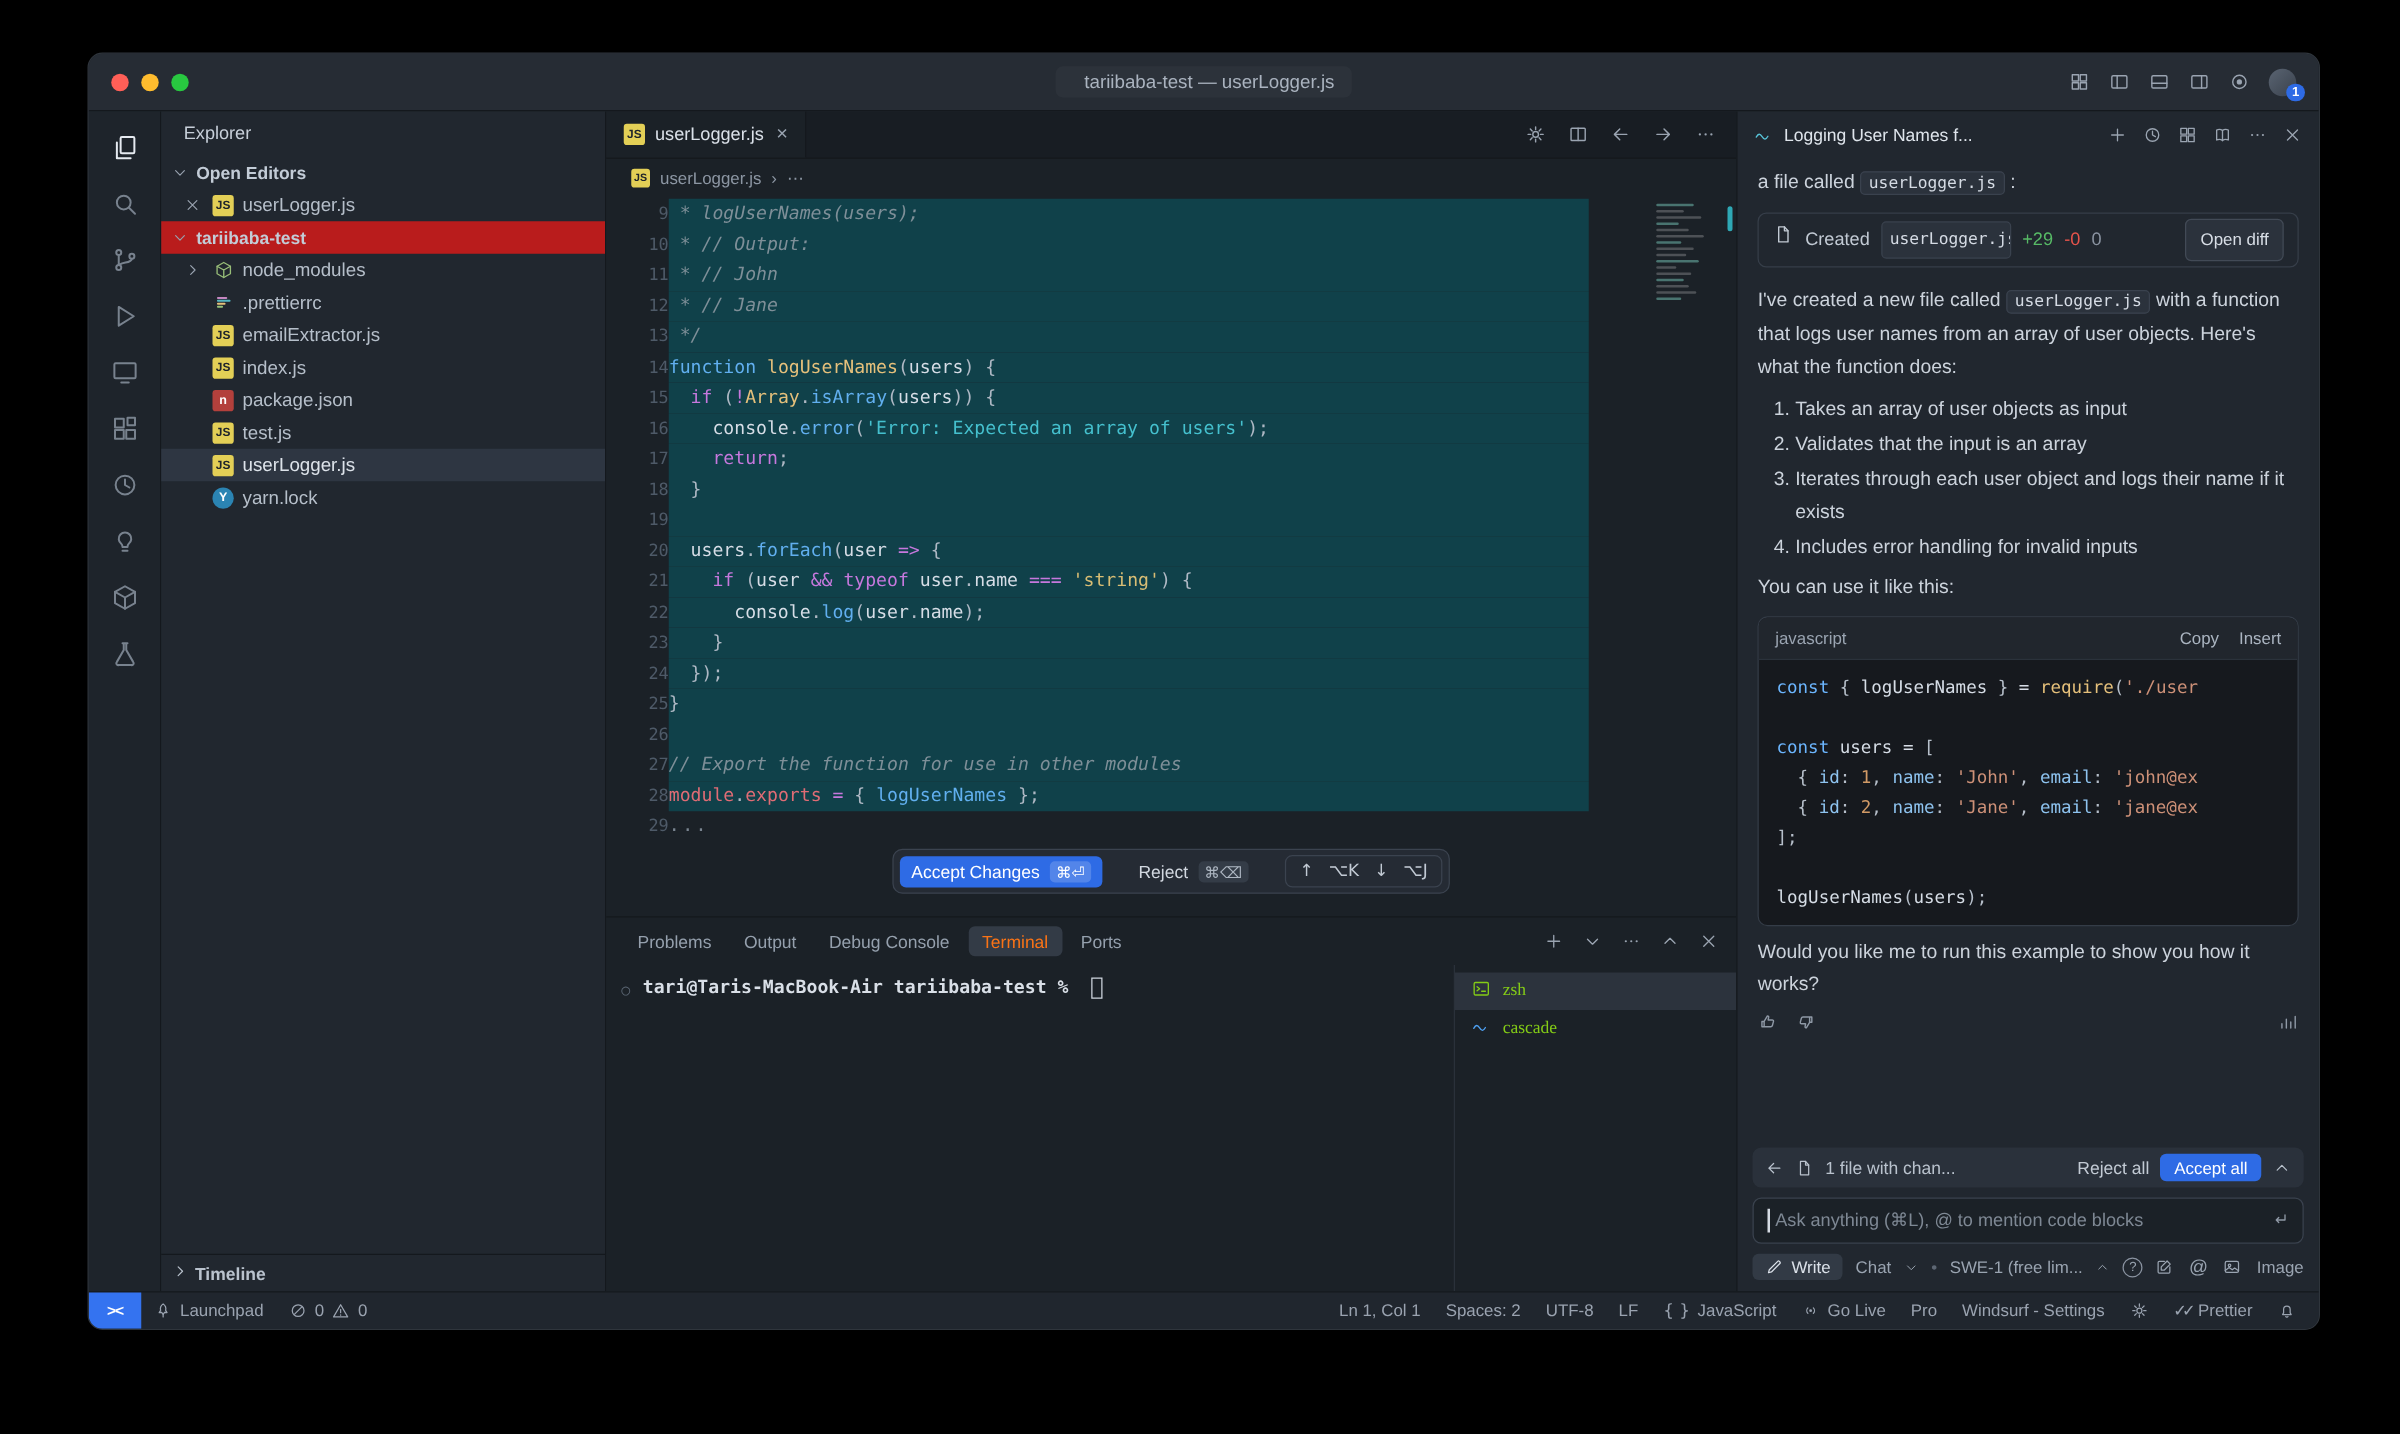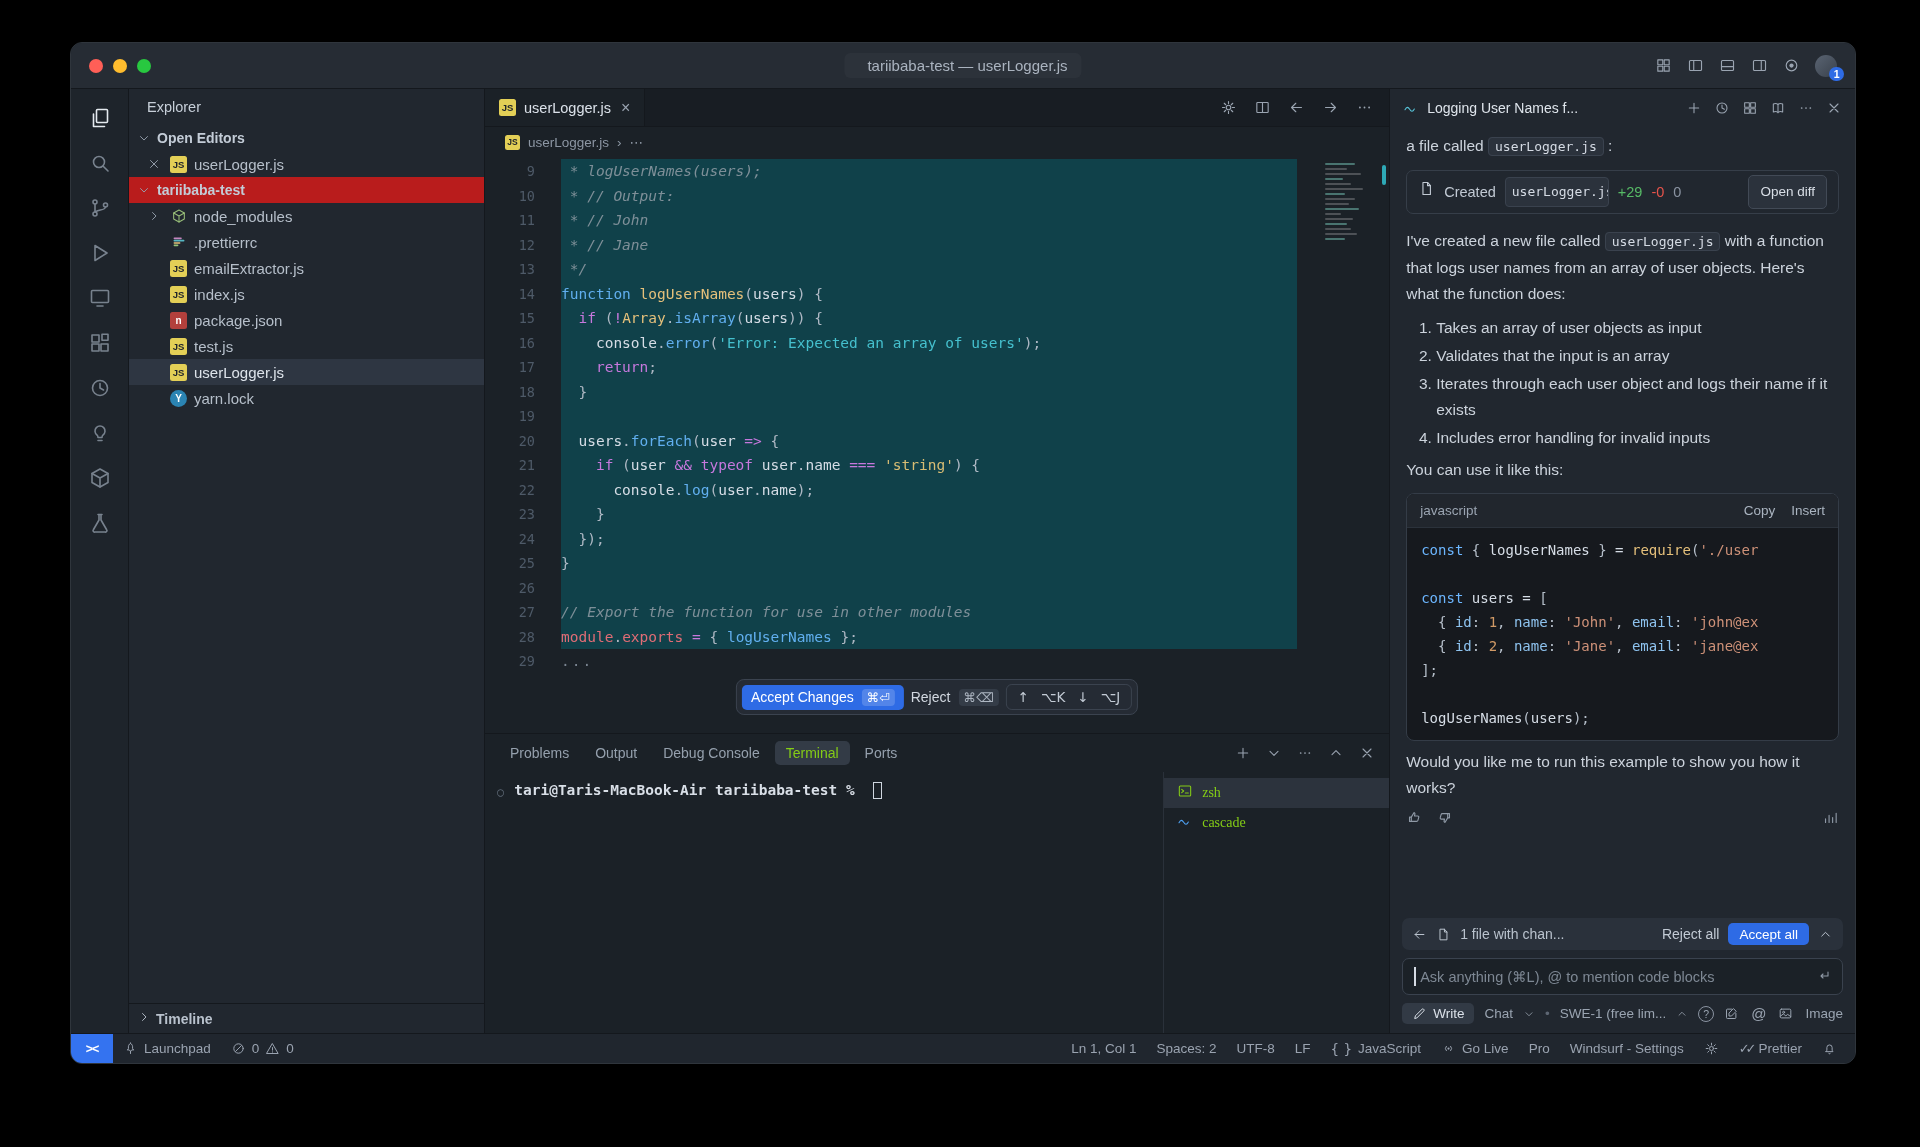--- a/index.html
+++ b/index.html
@@ -57,44 +57,44 @@
   .tab{display:flex;align-items:center;gap:8px;padding:0 14px;background:#1b2127;color:#dbe1e9;font-size:14.5px;
     border-right:1px solid #14181d;}
   .tab .close{color:#9aa4b1;font-size:16px;margin-left:2px;}
   .tab-actions{margin-left:auto;display:flex;align-items:center;gap:17px;padding:0 16px;color:#9aa4b1;}
   .tab-actions svg{width:17px;height:17px;display:block;}
   .breadcrumb{flex:0 0 30px;display:flex;align-items:center;gap:8px;padding:0 20px;color:#8c96a3;font-size:13.5px;}
   .breadcrumb .fi{width:15px;height:15px;flex-basis:15px;font-size:8.5px;}
   .editor{flex:1;position:relative;overflow:hidden;font-family:"DejaVu Sans Mono",monospace;font-size:14.5px;padding-top:2px;}
   .code-line{display:flex;height:24.5px;line-height:24.5px;white-space:pre;}
   .ln{flex:0 0 50px;width:50px;text-align:right;color:#4e5a68;font-size:13.5px;}
-  .lt{margin-left:26px;width:736px;color:#d6dde6;}
+  .lt{width:736px;color:#d6dde6;}
   .code-line.hl .lt{background:#10414a;}
   .t-c{color:#7e8f98;font-style:italic}
   .t-k{color:#61afef}.t-k2{color:#c678dd}.t-fn{color:#e5c07b}.t-mb{color:#61afef}.t-cl{color:#e5c07b}
   .t-st{color:#45c0ce}.t-st2{color:#d8bd74}.t-pu{color:#aeb8c4}.t-op{color:#c678dd}.t-pl{color:#d6dde6}
   .t-pr{color:#d6dde6}.t-rd{color:#e06c75}.t-nu{color:#d19a66}.t-dots{color:#7a8591;letter-spacing:2px}
   .minimap{position:absolute;top:6px;right:18px;width:46px;}
   .mm-bar{height:2px;margin-bottom:3px;border-radius:1px;}
   .ovr-marker{position:absolute;top:8px;right:3px;width:4px;height:20px;background:#2ea8b5;border-radius:2px;}
-  .accept-bar{position:absolute;left:50%;bottom:18px;transform:translateX(-50%);display:flex;align-items:center;gap:0;
+  .accept-bar{position:absolute;left:50%;bottom:18px;transform:translateX(-50%);display:flex;align-items:center;gap:22px;
     background:#252b34;border:1px solid #3b434f;border-radius:8px;padding:4px 5px;font-size:14px;
     font-family:"Liberation Sans",sans-serif;white-space:nowrap;z-index:5;}
   .btn-accept{background:#2e6be5;color:#fff;border-radius:5px;padding:4px 9px;display:flex;gap:8px;align-items:center;}
   .kbd{font-family:"DejaVu Sans",sans-serif;font-size:12.5px;border-radius:4px;padding:0 5px;line-height:17px;}
   .btn-accept .kbd{background:rgba(255,255,255,.18);}
   .btn-reject{color:#d2d8e0;display:flex;gap:8px;align-items:center;padding:4px 7px;}
   .btn-reject .kbd{background:#343c47;color:#aeb7c2;}
   .nav-group{display:flex;gap:12px;border:1px solid #3b434f;border-radius:6px;padding:4px 11px;color:#c2cad4;
     font-family:"DejaVu Sans",sans-serif;font-size:13.5px;}
   
   .panel{flex:0 0 300px;border-top:1px solid #14181d;display:flex;flex-direction:column;min-height:0;}
   .panel-tabs{flex:0 0 38px;display:flex;align-items:center;gap:4px;padding:0 14px;font-size:14px;color:#95a0ad;}
   .ptab{padding:4px 11px;border-radius:5px;}
-  .ptab.active{background:#333b46;color:#84cc16;}
+  .ptab.active{background:#333b46;color:#f97316;}
   .panel-actions{margin-left:auto;display:flex;align-items:center;gap:15px;color:#9aa4b1;}
   .panel-actions svg{width:16px;height:16px;display:block;}
   .panel-body{flex:1;display:flex;min-height:0;}
   .terminal{flex:1;padding:10px 0 0 12px;font-family:"DejaVu Sans Mono",monospace;font-size:14.5px;color:#d9dfe7;
     display:flex;align-items:flex-start;gap:10px;}
   .cmd-dot{color:#5b6673;font-size:12px;line-height:20px;}
   .prompt{font-weight:bold;white-space:pre;}
   .cursor{display:inline-block;width:9px;height:17px;border:1.5px solid #cfd6df;vertical-align:-3px;margin-left:8px;}
   .term-list{flex:0 0 226px;border-left:1px solid #2a313a;padding-top:6px;font-size:14px;color:#84cc16;font-family:Liberation Serif, serif;}
   .term-item{height:30px;display:flex;align-items:center;gap:9px;padding:0 13px;}

